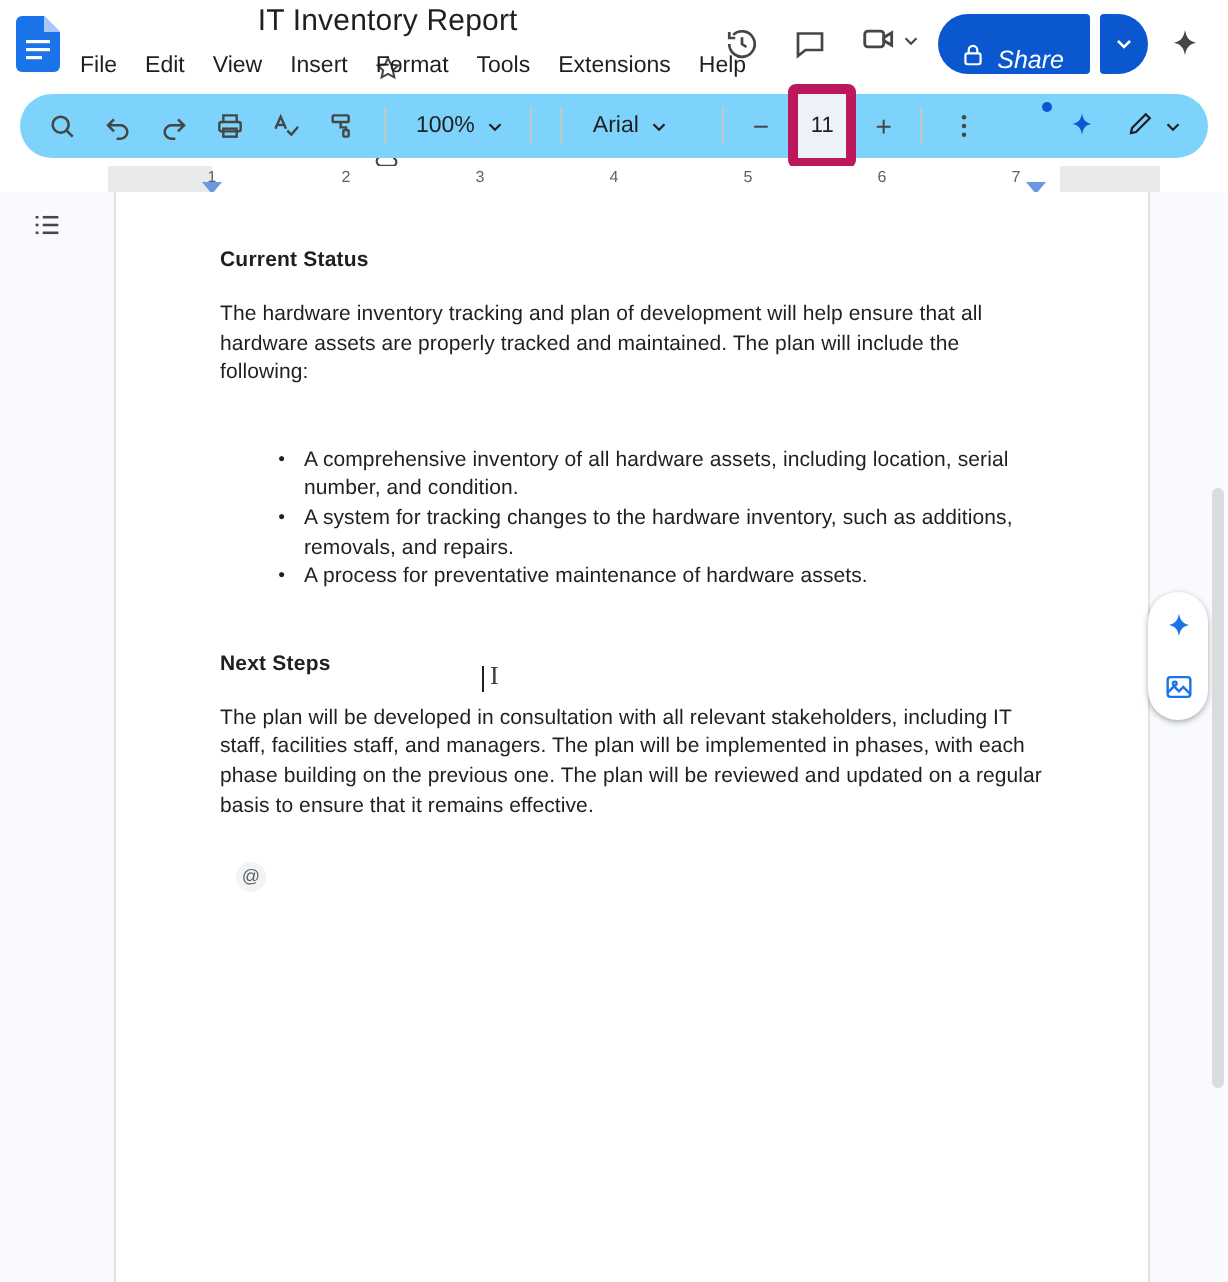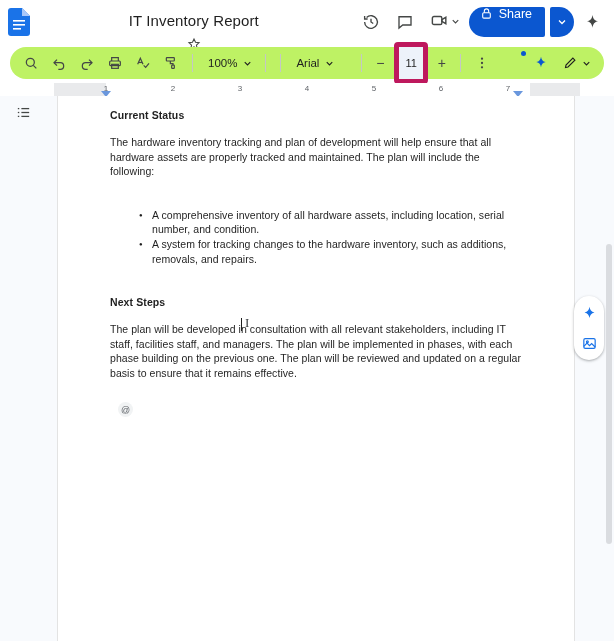--- a/index.html
+++ b/index.html
@@ -55,40 +55,40 @@
     width: 30px; height: 30px; border-radius: 50%;
     display: flex; align-items: center; justify-content: center;
     color: #444746; cursor: default;
   }
   .camera-btn {
     display: flex; align-items: center; gap: 1px;
     height: 30px; padding: 0 4px 0 6px; border-radius: 15px;
     color: #444746;
   }
   .share-btn {
-    display: flex; align-items: flex-start; gap: 6px;
+    display: flex; align-items: flex-end; gap: 6px;
     height: 30px; padding: 0 13px 0 11px;
     background: #0b57d0; color: #fff;
     border-radius: 15px 2px 2px 15px;
-    font-size: 12.5px; cursor: default;
+    font-size: 12.5px; cursor: default; font-style: italic;
   }
   .share-caret {
     width: 24px; height: 30px;
     background: #0b57d0; color: #fff;
     border-radius: 2px 15px 15px 2px;
     display: flex; align-items: center; justify-content: center;
     margin-left: 1px; cursor: default;
   }
   .gemini-star { width: 28px; height: 28px; display: flex; align-items: center; justify-content: center; }
 
   
   .toolbar {
     display: flex; align-items: center;
     height: 32px; margin: 3px 10px 0 10px;
-    background: #bef264; border-radius: 17px;
+    background: #7dd3fc; border-radius: 17px;
     padding: 0 8px; gap: 2px;
     position: relative;
   }
   .tb-btn {
     width: 26px; height: 26px; border-radius: 50%;
     display: flex; align-items: center; justify-content: center;
     color: #444746; cursor: default; flex: 0 0 auto;
   }
   .tb-sep { width: 1px; height: 18px; background: #c4c7c5; margin: 0 6px; flex: 0 0 auto; }
   .tb-combo {
@@ -158,21 +158,21 @@
     display: flex; align-items: center; justify-content: center;
     color: #444746; cursor: default;
   }
 
   .page {
     position: absolute; left: 58px; top: 0; width: 516px; bottom: -40px;
     background: #fff;
     box-shadow: 0 0 0 1px #e3e3e3;
   }
   .page-content {
-    position: absolute; left: 52px; right: 50px; top: 12px;
+    position: absolute; left: 52px; right: 50px; top: 27px;
   }
   p, h3 { margin: 0; }
   .heading {
     font-size: 10.5px; font-weight: bold; color: #1f1f1f;
     line-height: 14px; letter-spacing: .1px;
   }
   .para {
     font-size: 10.5px; color: #1f1f1f; line-height: 14.6px;
     letter-spacing: .05px;
   }
@@ -265,20 +265,30 @@
           </svg>
         </span>
         <span class="tb-icon">
           <svg width="14" height="14" viewBox="0 0 24 24" fill="none" stroke="currentColor" stroke-width="1.8">
             <path d="M6 17a4 4 0 0 1 .6-8 5.5 5.5 0 0 1 10.6 1.6A3.5 3.5 0 0 1 17 17z"></path>
           </svg>
         </span>
         <span class="saving">Saving...</span>
       </div>
 
+      <div class="menu-row">
+        <span class="menu-item">File</span>
+        <span class="menu-item">Edit</span>
+        <span class="menu-item">View</span>
+        <span class="menu-item">Insert</span>
+        <span class="menu-item">Format</span>
+        <span class="menu-item">Tools</span>
+        <span class="menu-item">Extensions</span>
+        <span class="menu-item">Help</span>
+      </div>
     </div>
 
     <div class="titlebar-right">
       <div class="round-btn">
         <svg width="18" height="18" viewBox="0 0 24 24" fill="none" stroke="currentColor" stroke-width="1.8">
           <path d="M3.5 12a8.5 8.5 0 1 0 2.6-6.1"></path>
             <path d="M3.5 4v4h4"></path>
             <path d="M12 7.5V12l3 2"></path>
         </svg>
       </div>
@@ -464,20 +474,21 @@
       <div class="page-content">
 
         <h3 class="heading">Current Status</h3>
         <div class="gap-12"></div>
         <p class="para">The hardware inventory tracking and plan of development will help ensure that all hardware assets are properly tracked and maintained. The plan will include the following:</p>
         <div class="gap-16"></div>
 
         <ul class="bullets">
           <li>A comprehensive inventory of all hardware assets, including location, serial number, and condition.</li>
           <li>A system for tracking changes to the hardware inventory, such as additions, removals, and repairs.</li>
+          <li>A process for preventative maintenance of hardware assets.</li>
         </ul>
 
         <div class="gap-16"></div>
         <h3 class="heading">Next Steps</h3>
         <div class="gap-12"></div>
         <p class="para">The plan will be developed in consultation with all relevant stakeholders, including IT staff, facilities staff, and managers. The plan will be implemented in phases, with each phase building on the previous one. The plan will be reviewed and updated on a regular basis to ensure that it remains effective.</p>
 
         <div class="gap-8"></div>
         <div class="gap-8"></div>
         <div>

